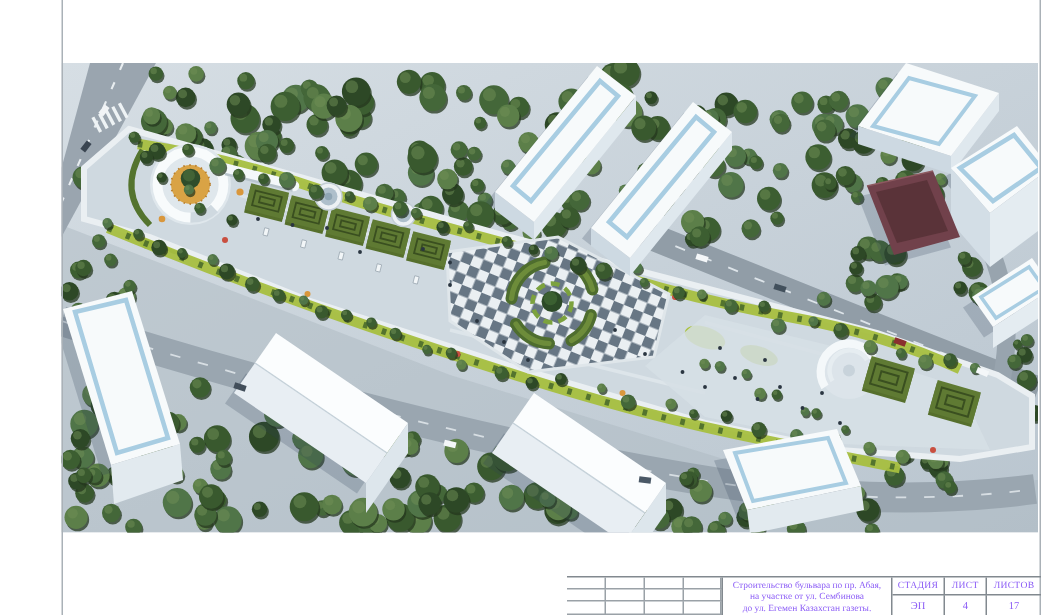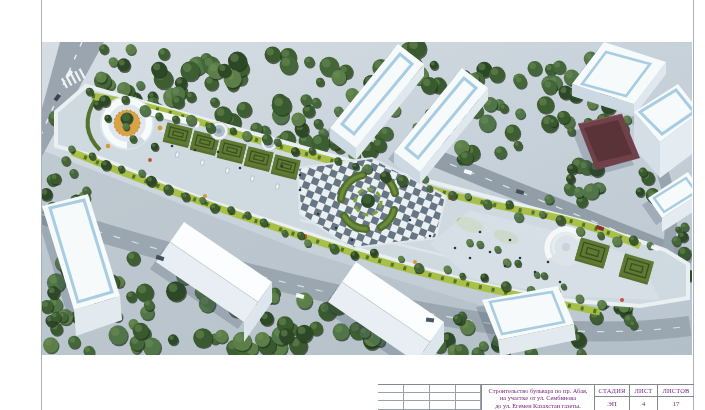--- a/index.html
+++ b/index.html
@@ -5,21 +5,21 @@
   html,body{margin:0;padding:0;}
   body{width:705px;height:410px;background:#ffffff;overflow:hidden;
        font-family:"Liberation Serif", serif;}
   .sheet{position:relative;width:705px;height:410px;background:#fff;}
   .render-wrap{position:absolute;left:0;top:0;width:705px;height:410px;}
   .frame-line{position:absolute;top:0;bottom:0;width:1px;background:#aab1b7;}
   .frame-left{left:41px;}
   .frame-right{left:693px;}
   
   .stamp{position:absolute;left:378px;top:384px;width:316px;height:26px;
-         color:#701a75;display:flex;border-top:1px solid #82898f;}
+         color:#8b5cf6;display:flex;border-top:1px solid #82898f;}
   .rev-grid{width:103px;display:grid;grid-template-columns:26px 26px 26px 25px;
             grid-template-rows:8px 8px 9px;}
   .rev-grid .cell{border-right:1px solid #9aa1a7;border-bottom:1px solid #9aa1a7;}
   .main-grid{flex:1;display:flex;border-left:1px solid #82898f;}
   .proj-cell{width:113px;border-right:1px solid #82898f;
              display:flex;flex-direction:column;align-items:center;justify-content:center;
              font-size:6.3px;line-height:7.4px;text-align:center;padding:1px 2px;box-sizing:border-box;}
   .stat-grid{flex:1;display:grid;grid-template-columns:35px 28px 36px;grid-template-rows:12px 13px;}
   .stat-grid .hcell{border-right:1px solid #82898f;border-bottom:1px solid #82898f;
       display:flex;align-items:center;justify-content:center;font-size:6.4px;letter-spacing:.2px;}

